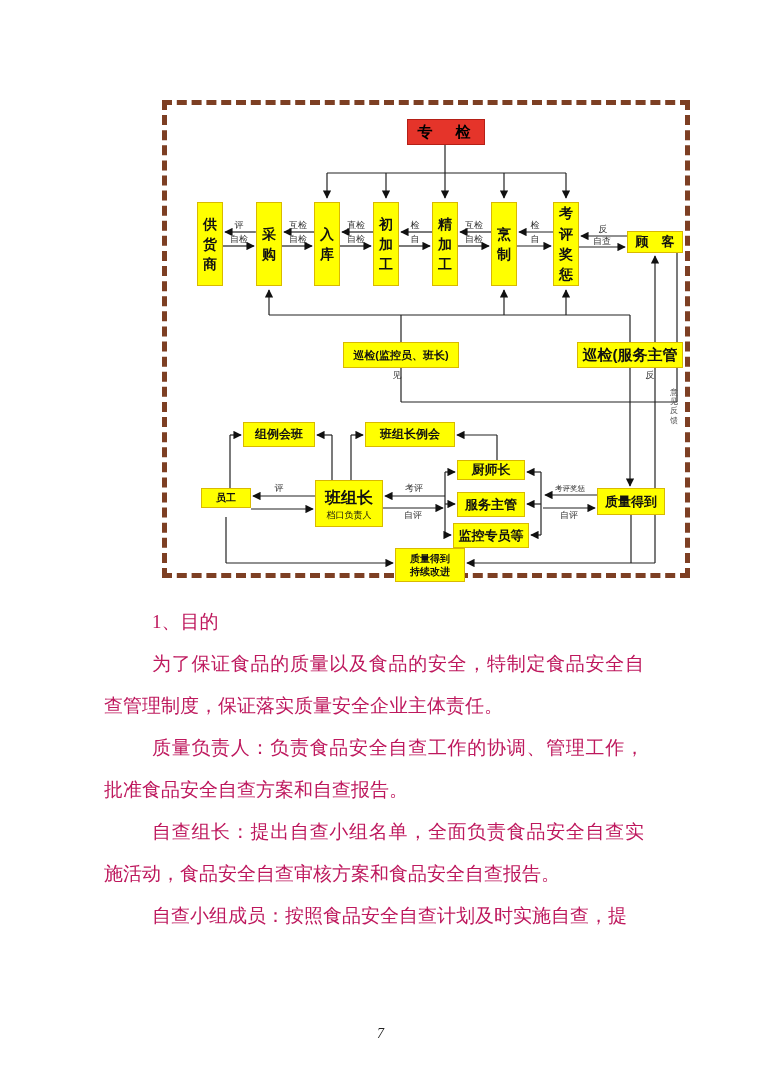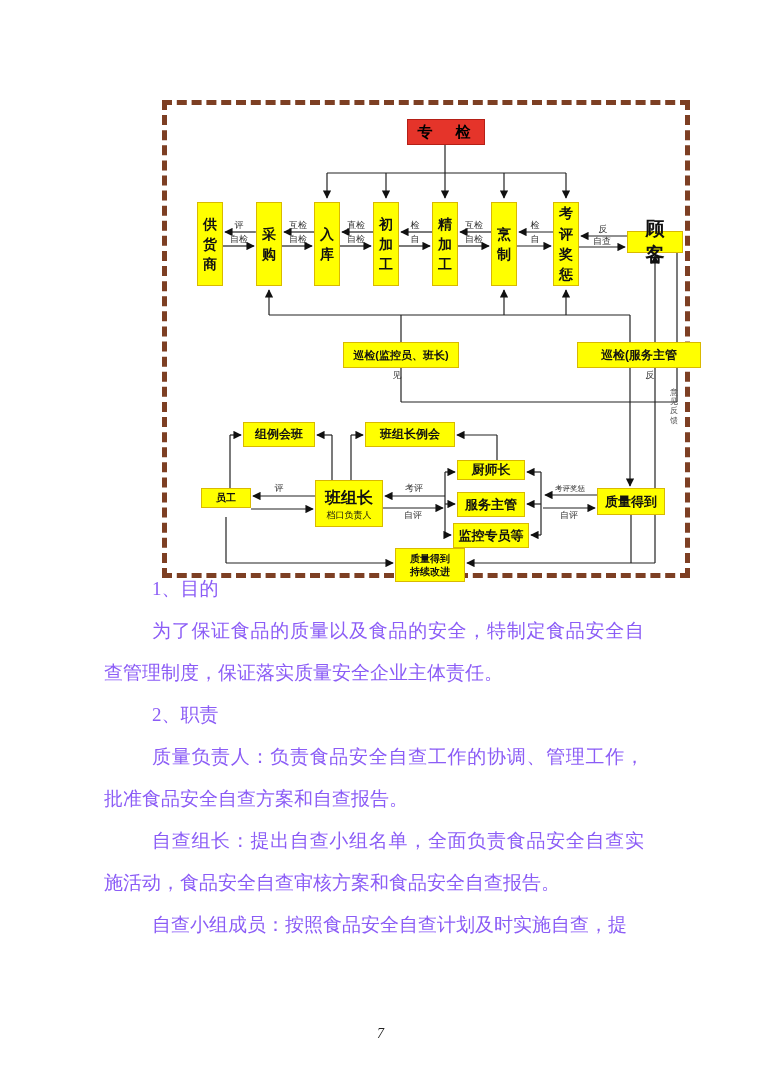--- a/index.html
+++ b/index.html
@@ -7,27 +7,27 @@
         font-family:"Liberation Serif",serif;}
   .diagram{position:absolute;left:162px;top:100px;width:528px;height:478px;
            border:5px dashed #7d3f23;box-sizing:border-box;background:#fff;}
   .dwrap{position:absolute;left:0;top:0;width:518px;height:468px;}
   .connectors{position:absolute;left:0;top:0;width:518px;height:468px;}
   .node{position:absolute;box-sizing:border-box;background:#ffff00;border:1px solid #d9b900;
         display:flex;flex-direction:column;align-items:center;justify-content:center;
         text-align:center;font-family:"Liberation Sans",sans-serif;color:#111;font-weight:bold;}
   .vbox{word-break:break-all;line-height:1.45;font-size:14px;padding:0 3px;}
   .rbox{background:#e5342a;border:1px solid #b51f16;color:#000;font-size:15px;letter-spacing:4px;}
-  .hbox{font-size:19px;}
+  .hbox{font-size:13px;}
   .lbl{position:absolute;font-family:"Liberation Sans",sans-serif;font-size:9px;color:#333;
        transform:translateX(-50%);white-space:nowrap;line-height:1;}
   .vlbl{position:absolute;font-family:"Liberation Sans",sans-serif;font-size:8px;color:#555;
         width:9px;word-break:break-all;line-height:1.15;}
   .sub{font-size:9px;font-weight:normal;line-height:1;margin-top:2px;}
-  .content{position:absolute;left:104px;top:568px;width:540px;font-size:19px;line-height:42px;color:#8b5cf6;}
+  .content{position:absolute;left:104px;top:601px;width:540px;font-size:19px;line-height:42px;color:#be185d;}
   .content p{margin:0;text-indent:48px;text-align:justify;}
   .pageno{position:absolute;left:0;top:1026px;width:100%;text-align:center;
           font-size:14px;font-style:italic;color:#222;}
 </style>
 </head>
 <body>
 
 <div class="page">
 
   <div class="diagram">
@@ -129,21 +129,21 @@
       <span class="lbl" style="left:248px;top:116px;">检</span>
       <span class="lbl" style="left:248px;top:130px;">自</span>
       <span class="lbl" style="left:307px;top:116px;">互检</span>
       <span class="lbl" style="left:307px;top:130px;">自检</span>
       <span class="lbl" style="left:368px;top:116px;">检</span>
       <span class="lbl" style="left:368px;top:130px;">自</span>
       <span class="lbl" style="left:436px;top:120px;">反</span>
       <span class="lbl" style="left:435px;top:132px;">自查</span>
 
       <div class="node" style="left:176px;top:237px;width:116px;height:26px;font-size:11px;">巡检(监控员、班长)</div>
-      <div class="node" style="left:410px;top:237px;width:124px;height:26px;font-size:12px;">巡检(服务主管</div>
+      <div class="node" style="left:410px;top:237px;width:106px;height:26px;font-size:15px;">巡检(服务主管</div>
       <span class="lbl" style="left:230px;top:266px;">见</span>
       <span class="lbl" style="left:483px;top:266px;">反</span>
       <div class="vlbl" style="left:503px;top:283px;">意见反馈</div>
 
       <div class="node" style="left:76px;top:317px;width:72px;height:25px;font-size:12px;">组例会班</div>
       <div class="node" style="left:198px;top:317px;width:90px;height:25px;font-size:12px;">班组长例会</div>
       <div class="node" style="left:34px;top:383px;width:50px;height:20px;font-size:10px;">员工</div>
       <div class="node" style="left:148px;top:375px;width:68px;height:47px;">
         <span style="font-size:16px;">班组长</span>
         <span class="sub">档口负责人</span>
@@ -161,20 +161,19 @@
       <span class="lbl" style="left:247px;top:379px;">考评</span>
       <span class="lbl" style="left:246px;top:406px;">自评</span>
       <span class="lbl" style="left:403px;top:380px;font-size:7.5px;">考评奖惩</span>
       <span class="lbl" style="left:402px;top:406px;">自评</span>
     </div>
   </div>
 
   <div class="content">
     <p>1、目的</p>
     <p>为了保证食品的质量以及食品的安全，特制定食品安全自查管理制度，保证落实质量安全企业主体责任。</p>
-    <p>2、职责</p>
     <p>质量负责人：负责食品安全自查工作的协调、管理工作，批准食品安全自查方案和自查报告。</p>
     <p>自查组长：提出自查小组名单，全面负责食品安全自查实施活动，食品安全自查审核方案和食品安全自查报告。</p>
     <p>自查小组成员：按照食品安全自查计划及时实施自查，提</p>
   </div>
 
   <div class="pageno">7</div>
 </div>
 
 </body></html>

